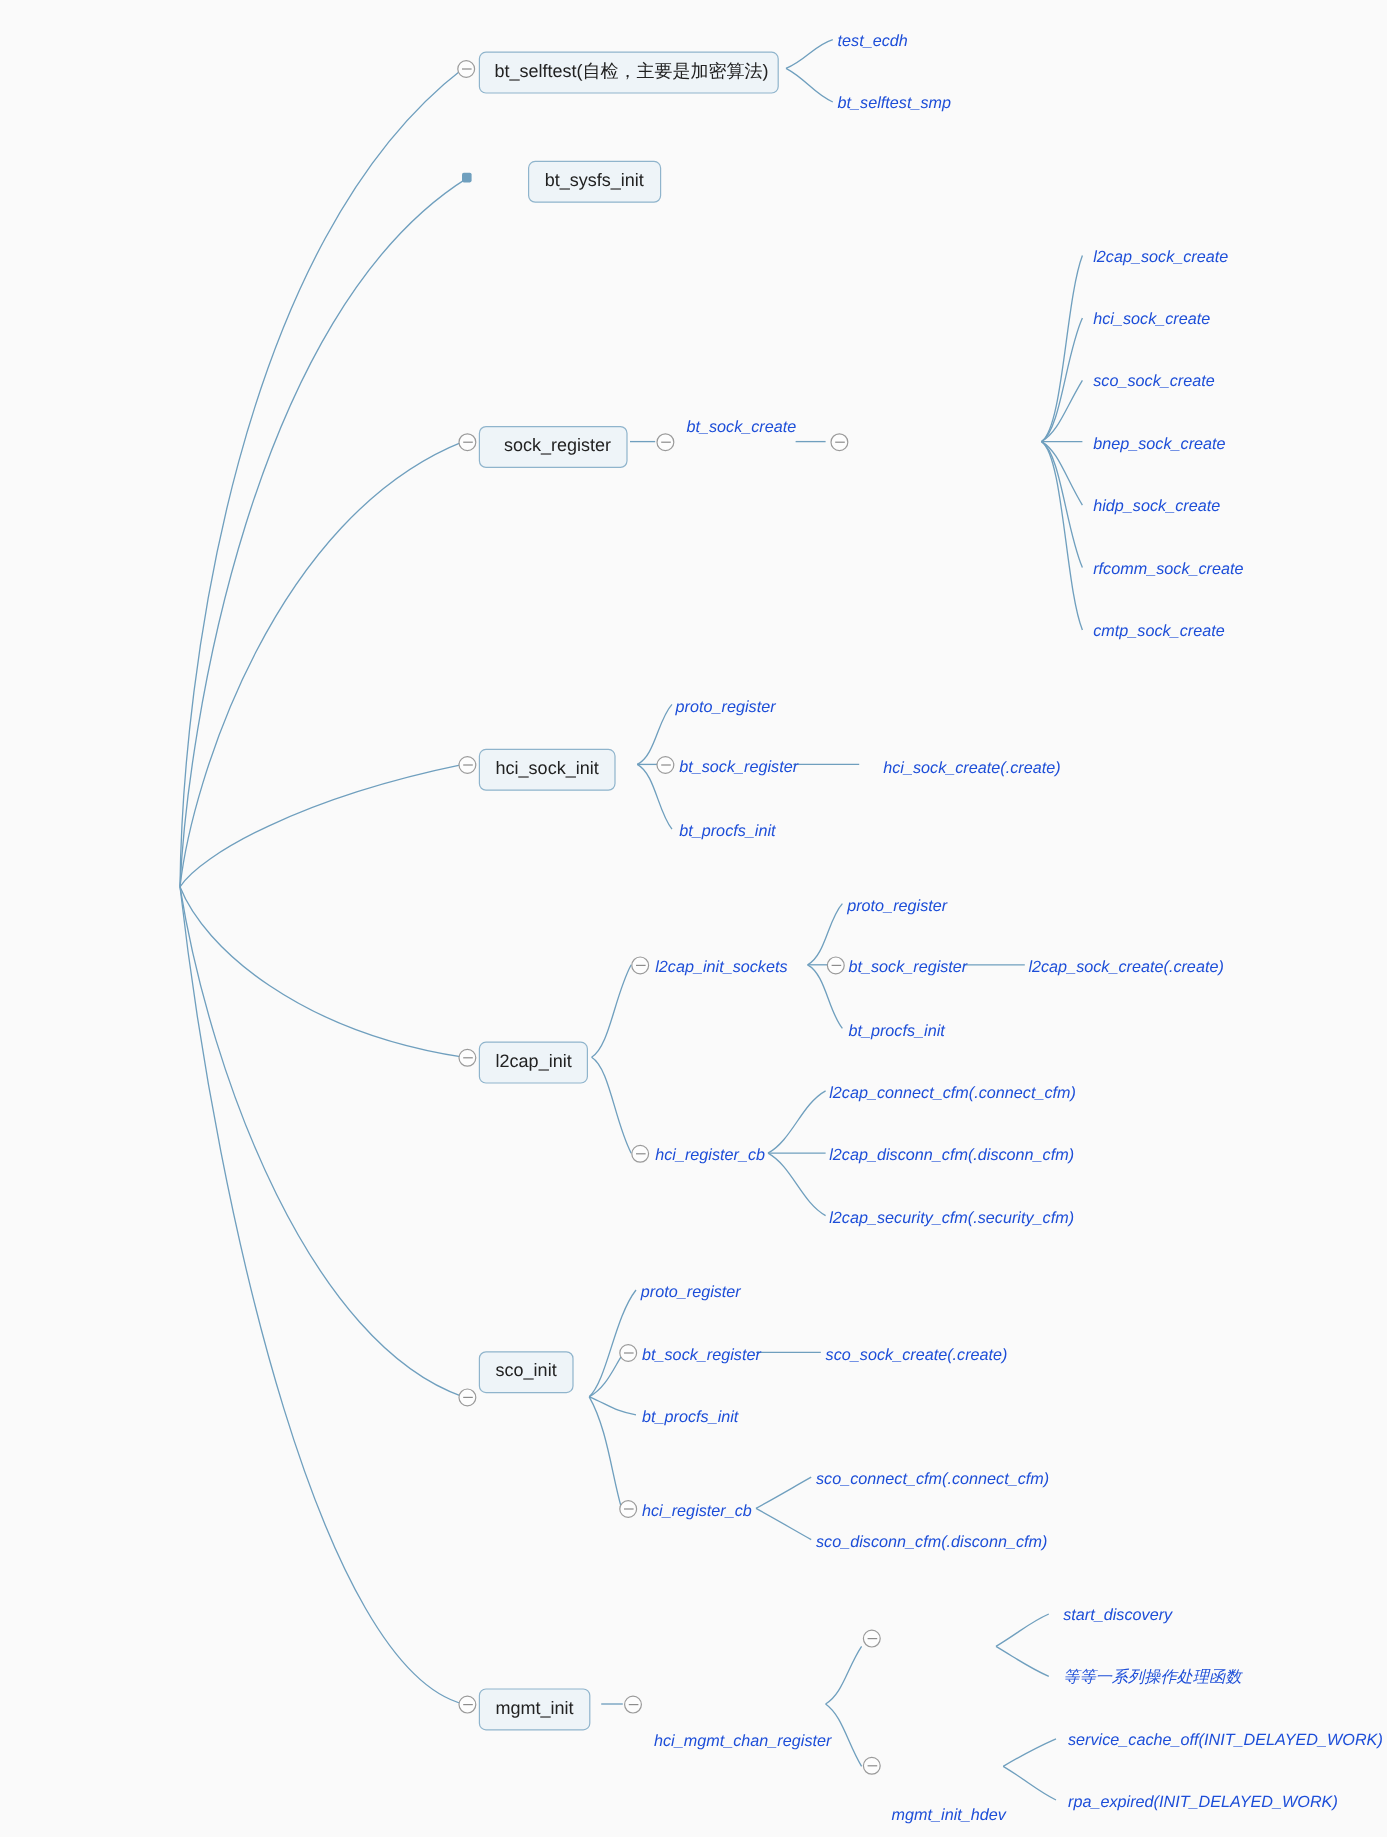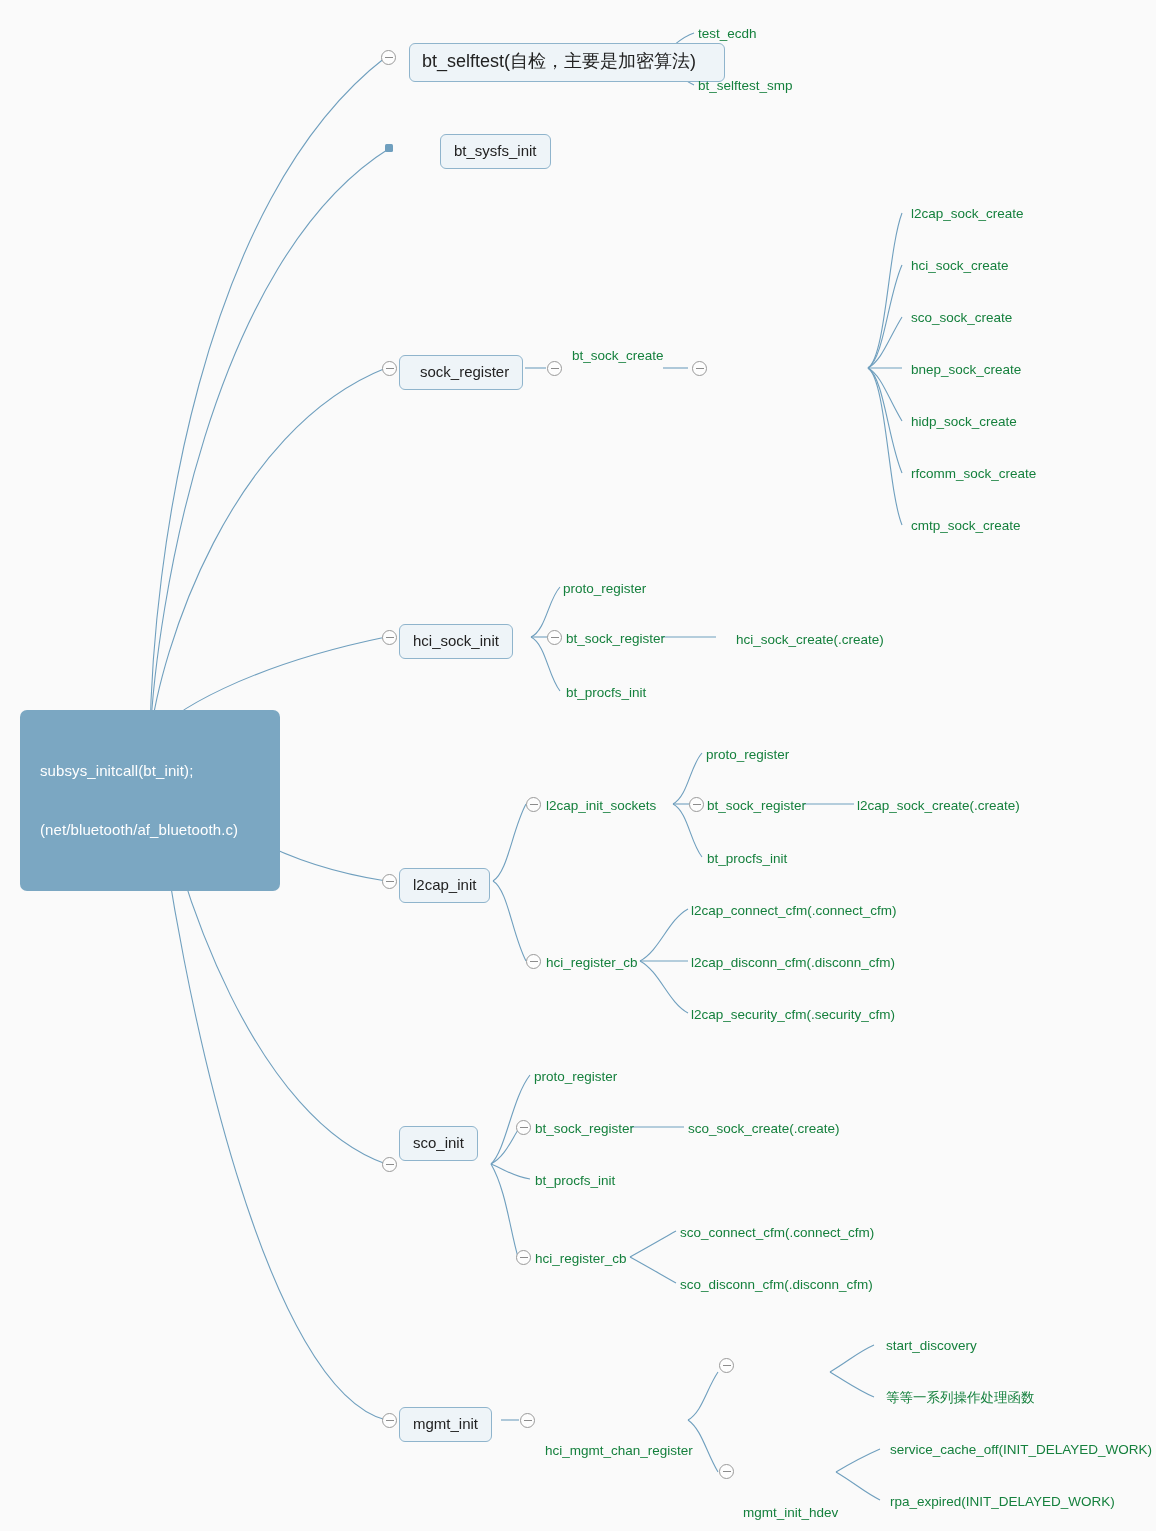--- a/index.html
+++ b/index.html
@@ -45,26 +45,27 @@
   
   .boxed {
     background: #eef4f8;
     border: 1px solid #8fb4cc;
     border-radius: 6px;
     color: #222222;
     font-size: 15px;
     padding: 6px 13px 7px 13px;
     text-align: center;
   }
-  .boxed.cjk { font-size: 18px; padding: 6px 28px 7px 12px; margin-left: 10px; }
+  .boxed.cjk { font-size: 15px; padding: 6px 8px 7px 12px; }
   
   .plain {
-    color: #15803d;
+    color: #1d4ed8;
     font-size: 13.5px;
     padding: 0;
+    font-style: italic;
   }
   .plain.small { font-size: 13px; }
   .plain.two-line { line-height: 1.62; }
   
   .toggle {
     position: absolute;
     width: 15px;
     height: 15px;
     border: 1px solid #9a9a9a;
     border-radius: 50%;
@@ -152,24 +153,20 @@
       <path d="M688,1420 C702,1430 706,1452 718,1472"></path>
 
       <path d="M830,1372 C850,1360 858,1352 874,1345"></path>
       <path d="M830,1372 C850,1384 858,1390 874,1397"></path>
 
       <path d="M836,1472 C856,1460 864,1456 880,1449"></path>
       <path d="M836,1472 C856,1484 864,1492 880,1500"></path>
     </g>
   </svg>
 
-  <div class="node root" style="left:20px; top:710px; width:260px;">
-    <div>subsys_initcall(bt_init);</div>
-    <div>(net/bluetooth/af_bluetooth.c)</div>
-  </div>
 
   <div class="toggle" style="left:381px; top:50px;"></div>
   <div class="node boxed cjk" style="left:399px; top:43px;">bt_selftest(自检，主要是加密算法)</div>
   <div class="node plain" style="left:698px; top:25px;">test_ecdh</div>
   <div class="node plain" style="left:698px; top:77px;">bt_selftest_smp</div>
 
   <div class="dotmark" style="left:385px; top:144px;"></div>
   <div class="node boxed" style="left:400px; top:134px;margin-left:40px;">bt_sysfs_init</div>
 
   <div class="toggle" style="left:382px; top:361px;"></div>

